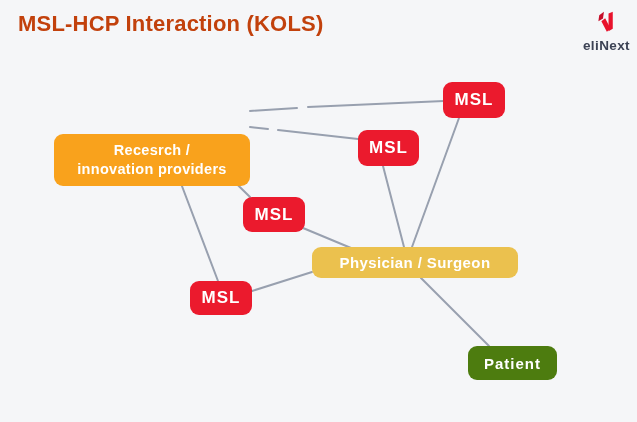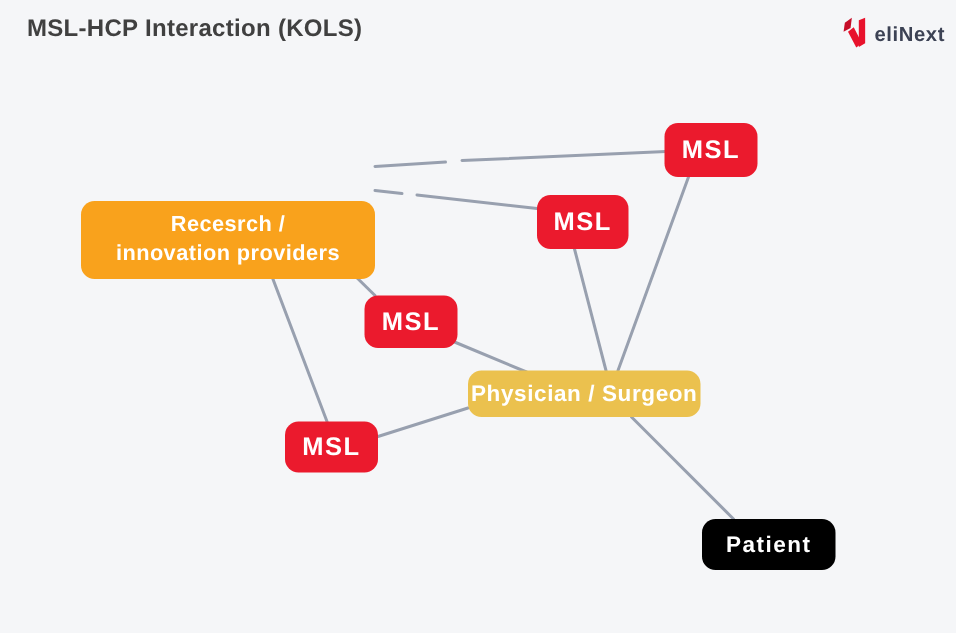--- a/index.html
+++ b/index.html
@@ -6,27 +6,27 @@
   body {
     width:637px; height:422px;
     background:#f5f6f8;
     font-family:"Liberation Sans", sans-serif;
     overflow:hidden;
   }
   .stage { position:relative; width:637px; height:422px; }
 
   .title {
     position:absolute; left:18px; top:11px;
-    font-size:16px; font-weight:800; color:#404040;
+    font-size:22px; font-weight:800; color:#c2410c;
     letter-spacing:.2px;
   }
 
   .logo {
     position:absolute; top:11px; right:7px;
-    display:flex; align-items:center; gap:5px;
+    display:flex; align-items:center; gap:5px;flex-direction:column;
   }
   .logo-mark { display:block; }
   .logo-text {
     font-size:13.5px; font-weight:700; color:#3c4254;
     letter-spacing:.4px;
   }
 
   svg.edges { position:absolute; left:0; top:0; }
 
   .node {
@@ -69,15 +69,15 @@
       <line x1="252" y1="291" x2="312" y2="272" stroke="#98a0af" stroke-width="2" stroke-linecap="round"></line>
       <line x1="421" y1="278" x2="489" y2="346" stroke="#98a0af" stroke-width="2" stroke-linecap="round"></line>
     </svg>
 
 <div class="node node-research" style="left: 54px; top: 90px; width: 196px; height: 52px; background: rgb(249, 162, 28); color: rgb(255, 255, 255);">Recesrch /
 innovation providers</div>
     <div class="node node-msl" style="left: 443px; top: 82px; width: 62px; height: 36px; background: rgb(235, 26, 45); color: rgb(255, 255, 255);">MSL</div>
     <div class="node node-msl" style="left: 358px; top: 130px; width: 61px; height: 36px; background: rgb(235, 26, 45); color: rgb(255, 255, 255);">MSL</div>
     <div class="node node-msl" style="left: 243px; top: 197px; width: 62px; height: 35px; background: rgb(235, 26, 45); color: rgb(255, 255, 255);">MSL</div>
     <div class="node node-msl" style="left: 190px; top: 281px; width: 62px; height: 34px; background: rgb(235, 26, 45); color: rgb(255, 255, 255);">MSL</div>
-    <div class="node node-physician" style="left: 312px; top: 247px; width: 155px; height: 31px; background: rgb(235, 193, 78); color: rgb(255, 255, 255);">Physician / Surgeon</div>
-    <div class="node node-patient" style="left: 468px; top: 346px; width: 89px; height: 34px; background: #000000; color: rgb(255, 255, 255);">Patient</div>
+    <div class="node node-physician" style="left: 312px; top: 247px; width: 206px; height: 31px; background: rgb(235, 193, 78); color: rgb(255, 255, 255);">Physician / Surgeon</div>
+    <div class="node node-patient" style="left: 468px; top: 346px; width: 89px; height: 34px; background: #4d7c0f; color: rgb(255, 255, 255);">Patient</div>
   </div>
 
 </body></html>

